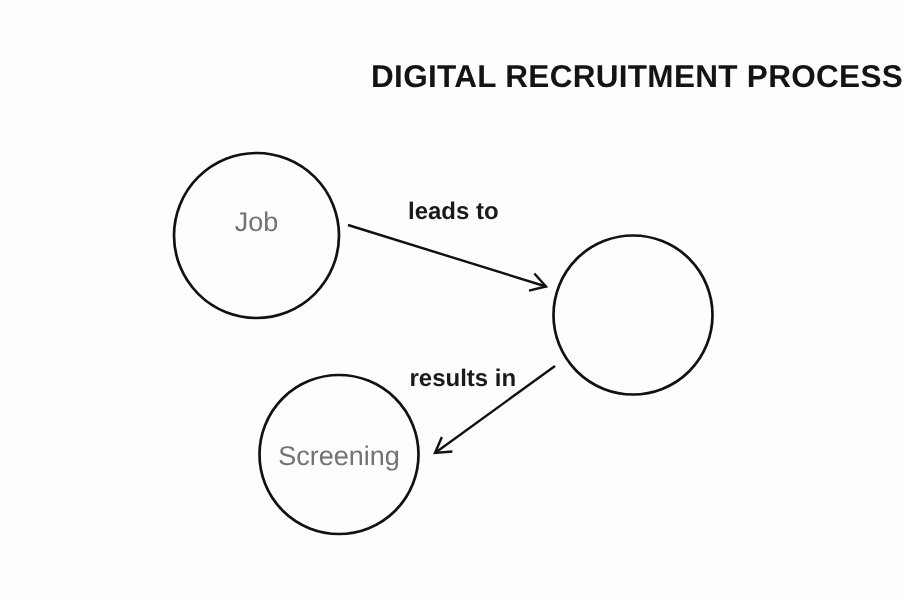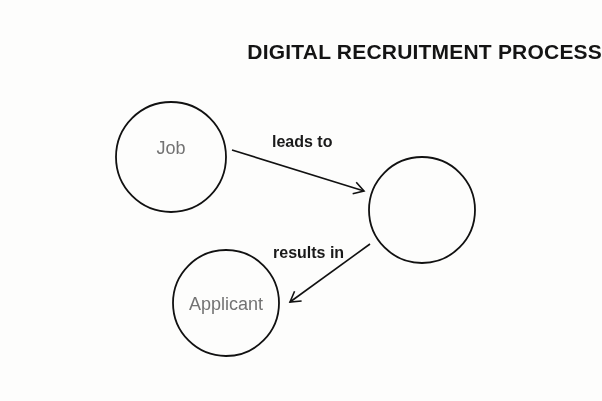--- a/index.html
+++ b/index.html
@@ -26,17 +26,17 @@
   <line x1="232" y1="150" x2="364" y2="191" stroke="#111" stroke-width="1.6" marker-end="url(#arrow)"></line>
   <line x1="370" y1="244" x2="290" y2="302" stroke="#111" stroke-width="1.6" marker-end="url(#arrow)"></line>
 </svg>
 
 <div class="node-label" style="left:171px; top:148px;">
   <div>Job</div>
 </div>
 <div class="node-label" style="left:421px; top:208px;">
 </div>
 <div class="node-label" style="left:226px; top:304px;">
-  <div>Applicant</div>
+  <div>Screening</div>
 </div>
 
 <div class="edge-label" style="left:272px; top:133px;">leads to</div>
 <div class="edge-label" style="left:273px; top:244px;">results in</div>
 
 </body></html>

